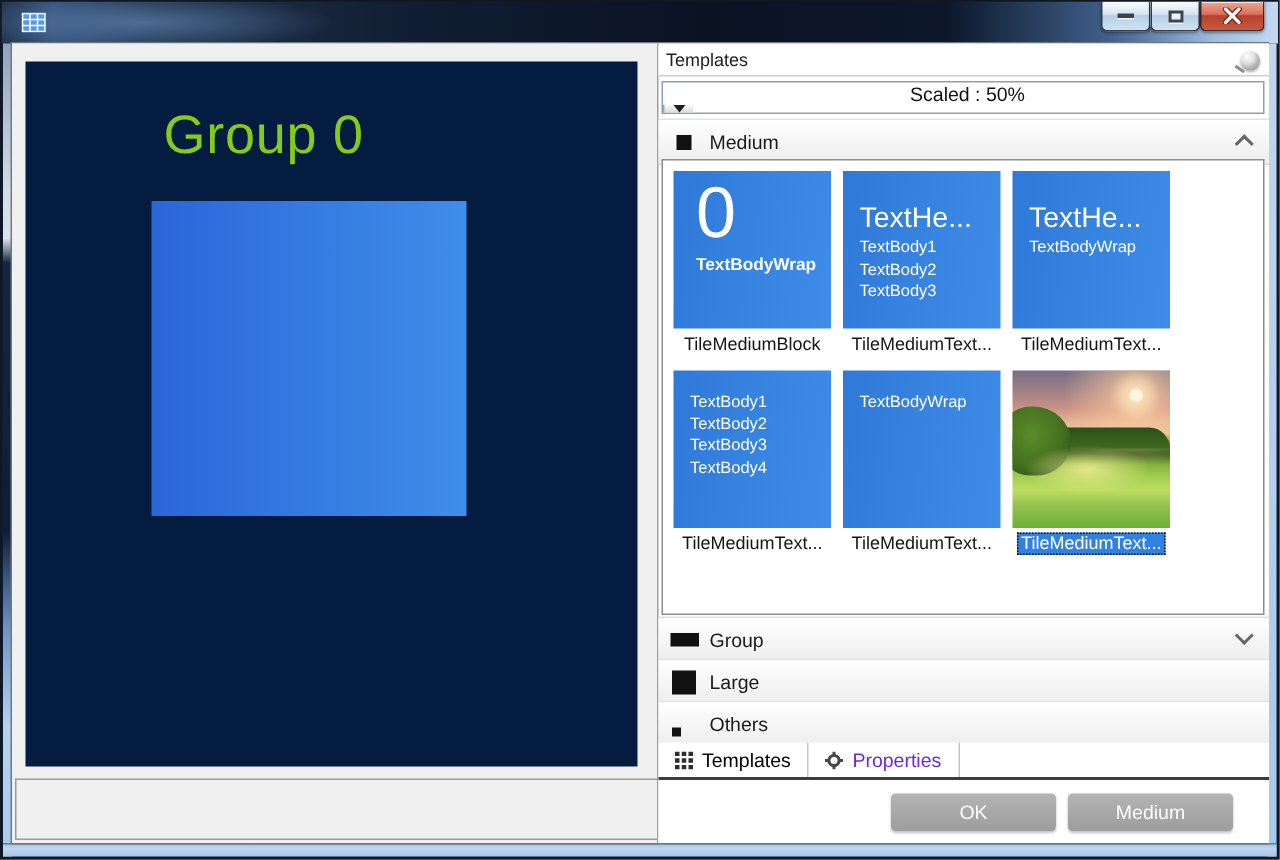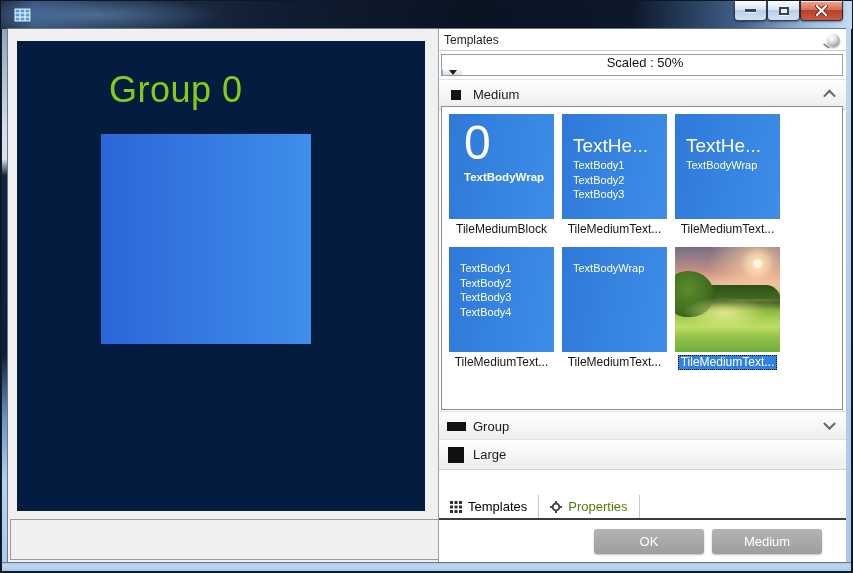--- a/index.html
+++ b/index.html
@@ -171,21 +171,21 @@
     background:radial-gradient(ellipse, rgba(246,242,156,.8), rgba(246,242,156,0) 70%);
   }
 
   
   .tabstrip{
     position:absolute; left:0; right:0; top:466px; height:25px; background:#fff;
     border-bottom:2px solid #3c3c3c; display:flex; align-items:stretch;
   }
   .tab{ display:flex; align-items:center; gap:6px; padding:0 11px; font-size:13px; border-right:1px solid #c6c6c6; }
   .tab.active{ color:#000; }
-  .tab.inactive{ color:#4d7c0f; }
+  .tab.inactive{ color:#6d28d9; }
 
   
   .buttonbar{
     position:absolute; left:0; right:0; top:491px; bottom:0; background:#fff;
     display:flex; justify-content:flex-end; align-items:center; gap:8px; padding-right:24px;padding-left:16px;
   }
   .action-btn{
     width:110px; height:25px; border:none; border-radius:3px; color:#ffffff; font-size:13px;
     font-family:"Liberation Sans","DejaVu Sans",sans-serif;
     background:linear-gradient(#b4b4b4,#9d9d9d); box-shadow:0 1px 2px rgba(0,0,0,.25);
@@ -327,20 +327,26 @@
         <span class="chev down"></span>
       </div>
 
       <div class="section-header" style="top:410px;">
         <span class="bullet-box">
             <span class="bullet square-large"></span>
           </span>
         <span class="section-label">Large</span>
       </div>
 
+      <div class="section-header" style="top:438px;">
+        <span class="bullet-box">
+            <span class="bullet square-tiny"></span>
+          </span>
+        <span class="section-label">Others</span>
+      </div>
 
       <div class="tabstrip">
         <div class="tab active">
           <svg width="12" height="12" viewBox="0 0 12 12">
             <rect x="0" y="0" width="3" height="3" fill="#2e2e2e"></rect>
               <rect x="4.5" y="0" width="3" height="3" fill="#2e2e2e"></rect>
               <rect x="9" y="0" width="3" height="3" fill="#2e2e2e"></rect>
             <rect x="0" y="4.5" width="3" height="3" fill="#2e2e2e"></rect>
               <rect x="4.5" y="4.5" width="3" height="3" fill="#2e2e2e"></rect>
               <rect x="9" y="4.5" width="3" height="3" fill="#2e2e2e"></rect>

